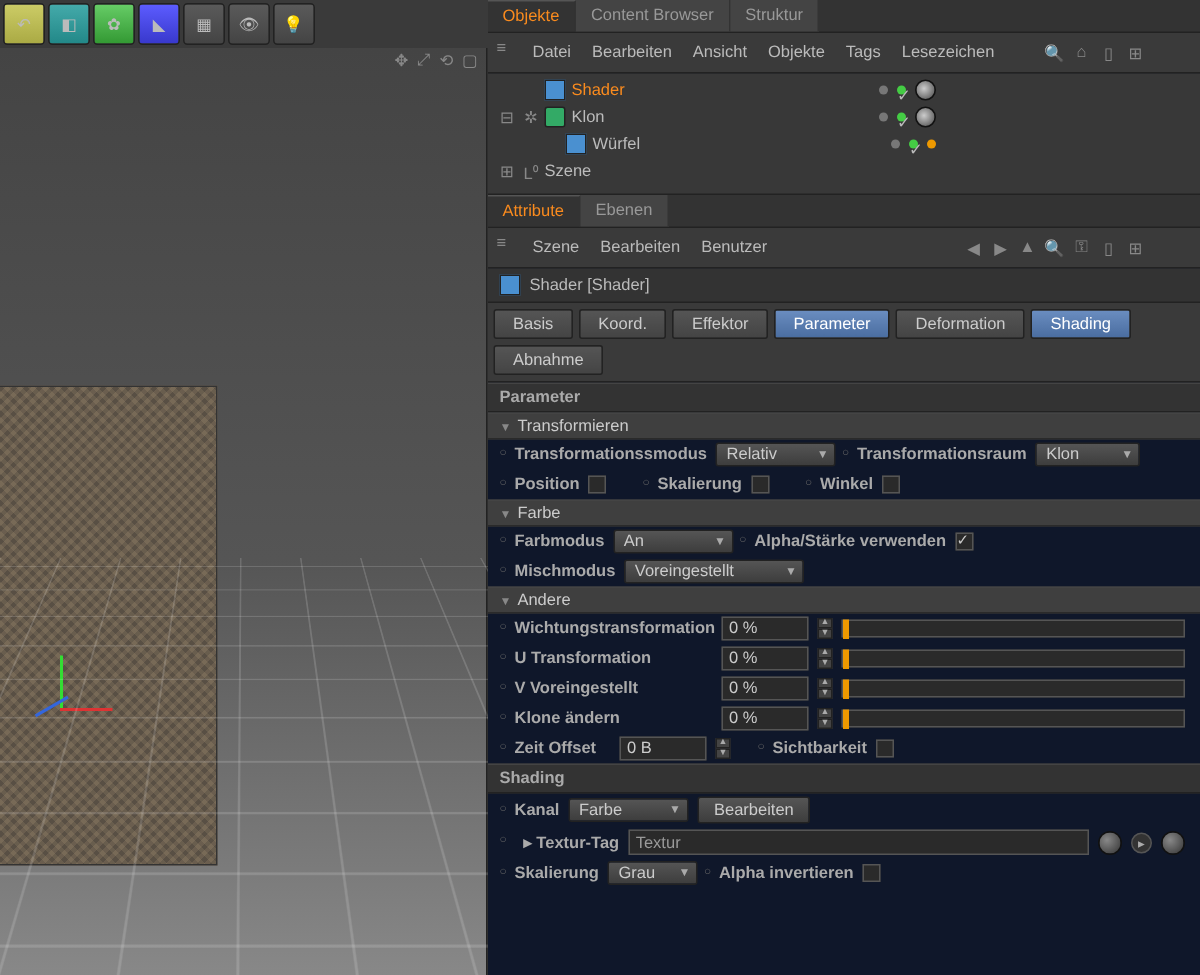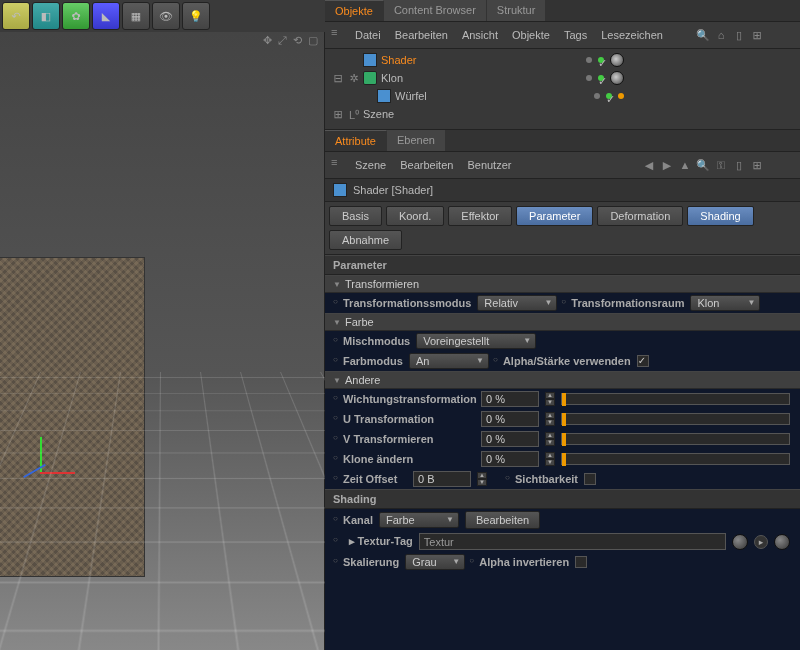--- a/index.html
+++ b/index.html
@@ -230,32 +230,42 @@
 
     <div class="section-hdr">Parameter</div>
 
     <div class="sub-hdr">Transformieren</div>
     <div class="row">
       <span class="lbl">Transformationssmodus</span>
       <span class="dropdown">Relativ</span>
       <span class="lbl">Transformationsraum</span>
       <span class="dropdown" style="min-width:70px">Klon</span>
     </div>
+    <div class="row">
+      <span class="lbl">Position</span>
+      <span class="checkbox"></span>
+      <span style="width:14px"></span>
+      <span class="lbl">Skalierung</span>
+      <span class="checkbox"></span>
+      <span style="width:14px"></span>
+      <span class="lbl">Winkel</span>
+      <span class="checkbox"></span>
+    </div>
 
     <div class="sub-hdr">Farbe</div>
-    <div class="row">
-      <span class="lbl">Mischmodus</span>
-      <span class="dropdown" style="min-width:120px">Voreingestellt</span>
-    </div>
     <div class="row">
       <span class="lbl">Farbmodus</span>
       <span class="dropdown">An</span>
       <span class="lbl">Alpha/Stärke verwenden</span>
       <span class="checkbox on"></span>
     </div>
+    <div class="row">
+      <span class="lbl">Mischmodus</span>
+      <span class="dropdown" style="min-width:120px">Voreingestellt</span>
+    </div>
 
     <div class="sub-hdr">Andere</div>
     <div class="row">
       <span class="lbl" style="width:140px">Wichtungstransformation</span>
       <input class="num-input" value="0 %" style="">
       <div class="spinner">
           <div>▲</div>
           <div>▼</div>
         </div>
       <div class="slider">
@@ -267,21 +277,21 @@
       <input class="num-input" value="0 %" style="">
       <div class="spinner">
           <div>▲</div>
           <div>▼</div>
         </div>
       <div class="slider">
           <div class="thumb"></div>
         </div>
     </div>
     <div class="row">
-      <span class="lbl" style="width:140px">V Transformieren</span>
+      <span class="lbl" style="width:140px">V Voreingestellt</span>
       <input class="num-input" value="0 %" style="">
       <div class="spinner">
           <div>▲</div>
           <div>▼</div>
         </div>
       <div class="slider">
           <div class="thumb"></div>
         </div>
     </div>
     <div class="row">

